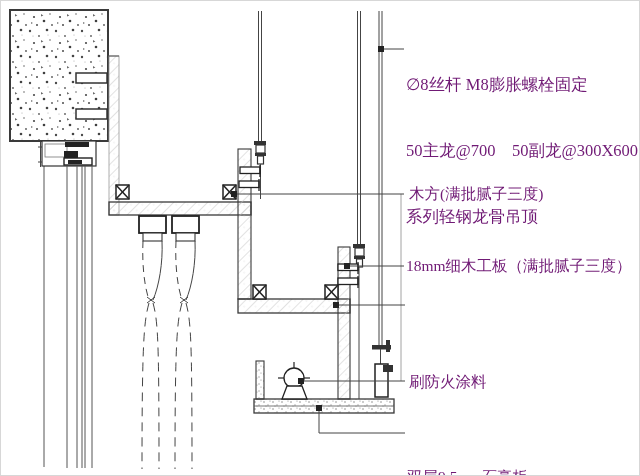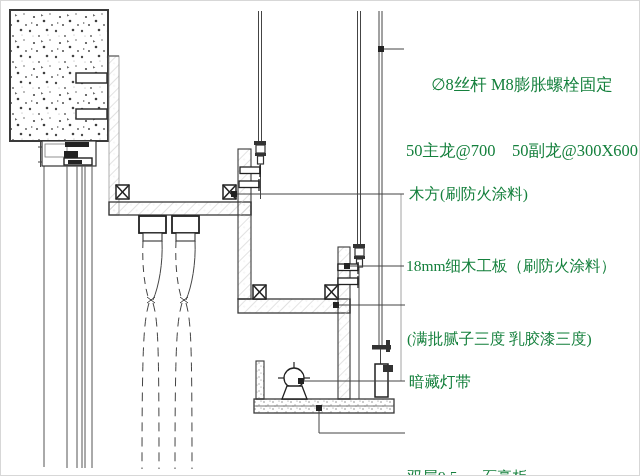--- a/index.html
+++ b/index.html
@@ -3,22 +3,22 @@
 <meta charset="utf-8">
 <style>
   html,body{margin:0;padding:0;background:#fff;}
   #stage{
     position:relative;width:640px;height:476px;background:#ffffff;
     overflow:hidden;border:1px solid #d7d7d7;box-sizing:border-box;
     font-family:"Liberation Serif","DejaVu Serif",serif;
   }
   #drawing{position:absolute;left:0;top:0;}
   .lbl{
-    position:absolute;color:#15803d;white-space:pre;line-height:21px;
-    font-size:15.5px;letter-spacing:0px;text-align:center;
+    position:absolute;color:#701a75;white-space:pre;line-height:21px;
+    font-size:15.5px;letter-spacing:0px;
   }
   .lbl div{height:21px;}
   #label-hanger{font-size:16.5px;line-height:22px;}
   #label-hanger div{height:22px;}
 </style>
 </head>
 <body>
 
 <div id="stage">
 
@@ -237,30 +237,30 @@
   </g>
   <g>
     <path d="M318,407 L318,432 L404,432" stroke="#444" stroke-width="1" fill="none"></path>
     <rect x="315" y="404" width="6" height="6" fill="#222"></rect>
   </g>
 </svg>
 
 <div class="lbl" id="label-hanger" style="left:405px;top:29px;">
   <div>∅8丝杆 M8膨胀螺栓固定</div>
   <div>50主龙@700　50副龙@300X600</div>
-</div>
-
-<div class="lbl" style="left:408px;top:182px;">木方(刷防火涂料)</div>
-
-<div class="lbl" style="left:405px;top:254px;">18mm细木工板（刷防火涂料）</div>
+  <div>系列轻钢龙骨吊顶</div>
+</div>
+
+<div class="lbl" style="left:408px;top:182px;">木方(满批腻子三度)</div>
+
+<div class="lbl" style="left:405px;top:254px;">18mm细木工板（满批腻子三度）</div>
 
 <div class="lbl" style="left:406px;top:285px;">
-  <div>(满批腻子三度 乳胶漆三度)</div>
-</div>
-
-<div class="lbl" style="left:408px;top:370px;">暗藏灯带</div>
+</div>
+
+<div class="lbl" style="left:408px;top:370px;">刷防火涂料</div>
 
 <div class="lbl" style="left:406px;top:423px;">
   <div>双层9.5mm石膏板</div>
   
 </div>
 
 </div>
 
 </body></html>

